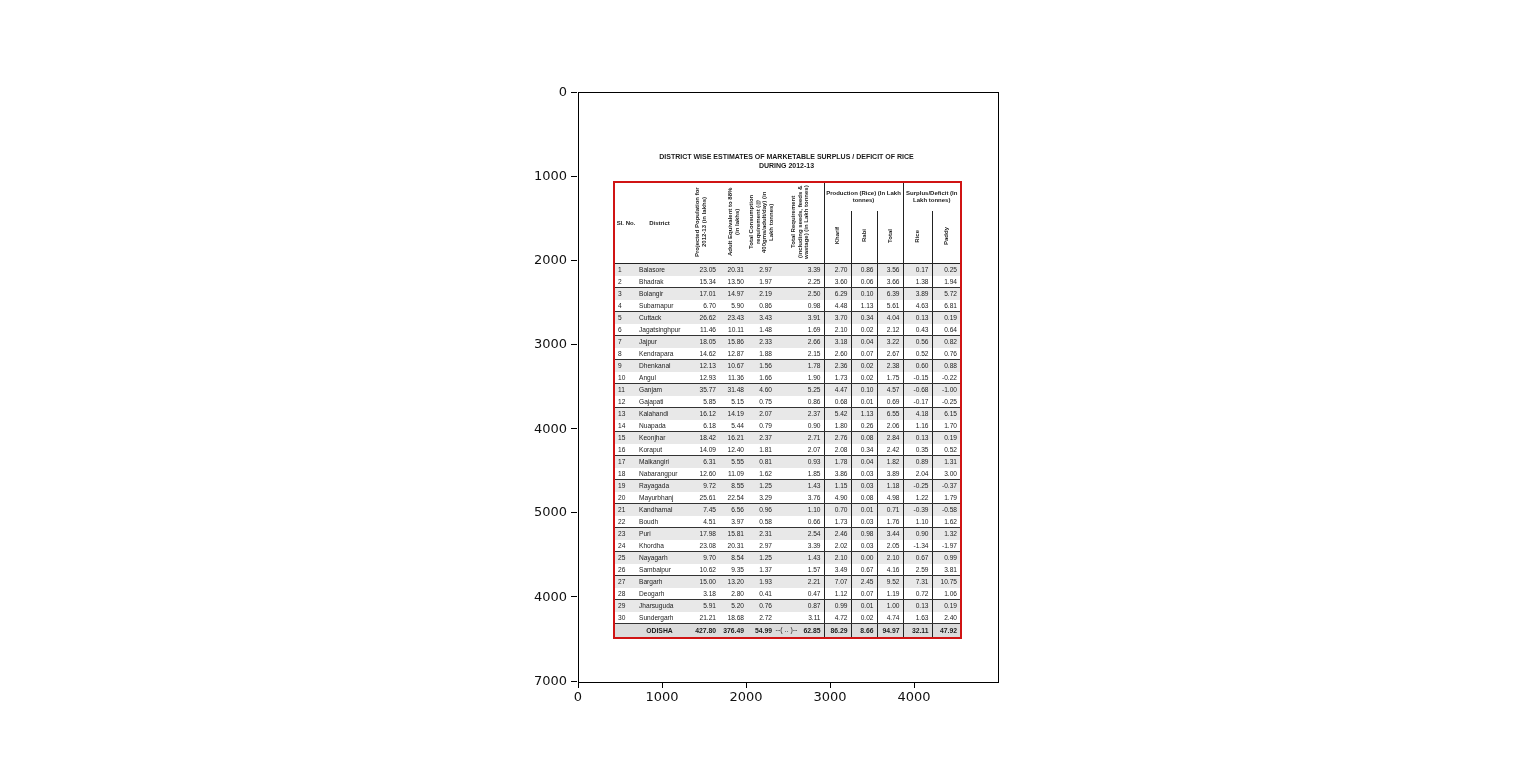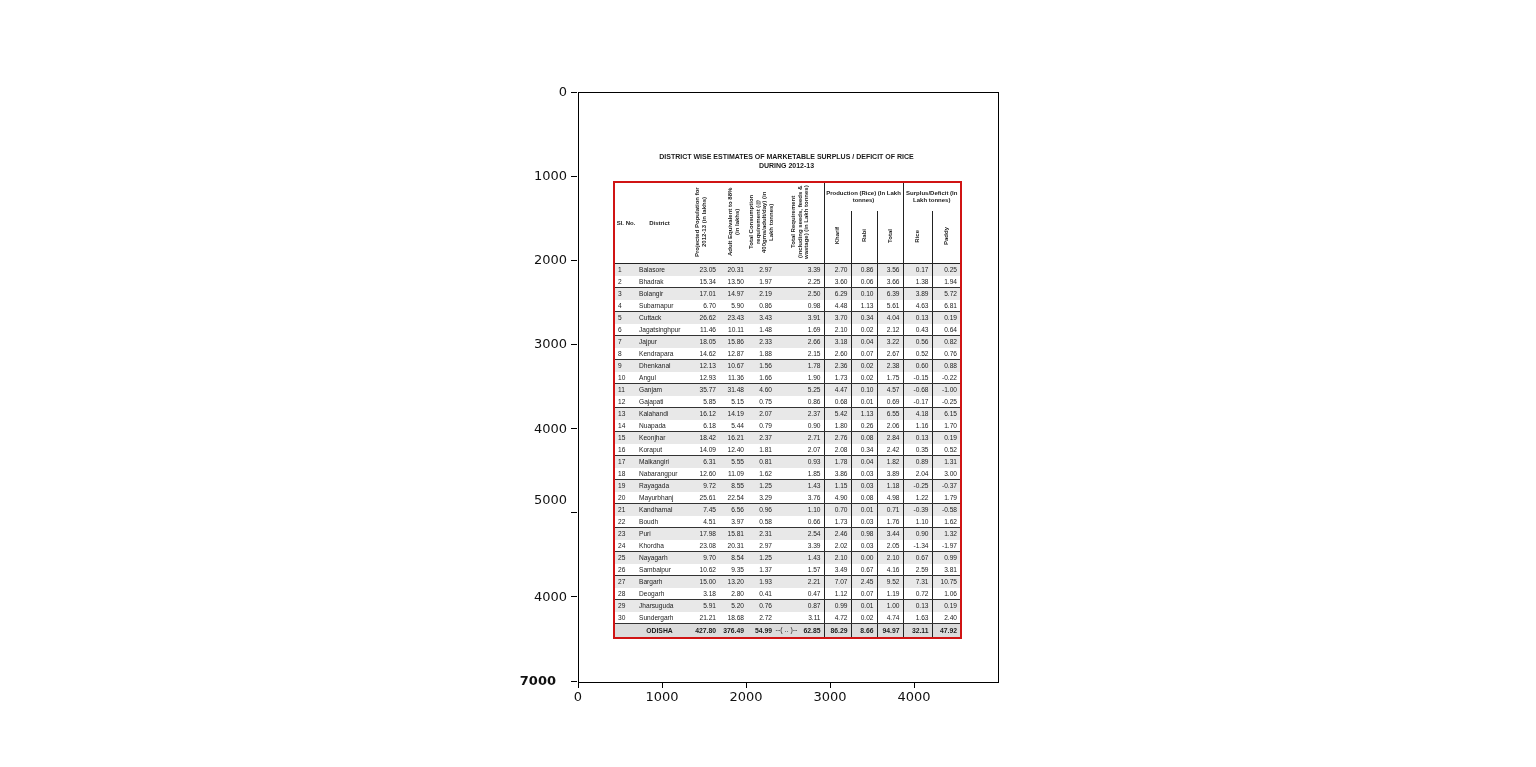--- a/index.html
+++ b/index.html
@@ -527,25 +527,25 @@
     <div class="ytick-label" style="left: 521px; top: 85px;">0</div>
     <div class="ytick-mark" style="left: 571px; top: 175.643px;"></div>
     <div class="ytick-label" style="left: 521px; top: 169.143px;">1000</div>
     <div class="ytick-mark" style="left: 571px; top: 259.786px;"></div>
     <div class="ytick-label" style="left: 521px; top: 253.286px;">2000</div>
     <div class="ytick-mark" style="left: 571px; top: 343.929px;"></div>
     <div class="ytick-label" style="left: 521px; top: 337.429px;">3000</div>
     <div class="ytick-mark" style="left: 571px; top: 428.071px;"></div>
     <div class="ytick-label" style="left: 521px; top: 421.571px;">4000</div>
     <div class="ytick-mark" style="left: 571px; top: 512.214px;"></div>
-    <div class="ytick-label" style="left: 521px; top: 493px;">5000</div>
+    <div class="ytick-label" style="left: 521px; top: 505px;">5000</div>
     <div class="ytick-mark" style="left: 571px; top: 596.357px;"></div>
     <div class="ytick-label" style="left: 521px; top: 589.857px;">4000</div>
     <div class="ytick-mark" style="left: 571px; top: 680.5px;"></div>
-    <div class="ytick-label" style="left: 510px; top: 674px; font-weight: bold;">7000</div>
+    <div class="ytick-label" style="left: 521px; top: 674px;">7000</div>
     <div class="xtick-mark" style="left: 578px; top: 682px;"></div>
     <div class="xtick-label" style="left: 548px; top: 690px;">0</div>
     <div class="xtick-mark" style="left: 662px; top: 682px;"></div>
     <div class="xtick-label" style="left: 632px; top: 690px;">1000</div>
     <div class="xtick-mark" style="left: 746px; top: 682px;"></div>
     <div class="xtick-label" style="left: 716px; top: 690px;">2000</div>
     <div class="xtick-mark" style="left: 830px; top: 682px;"></div>
     <div class="xtick-label" style="left: 800px; top: 690px;">3000</div>
     <div class="xtick-mark" style="left: 914px; top: 682px;"></div>
     <div class="xtick-label" style="left: 884px; top: 690px;">4000</div>

